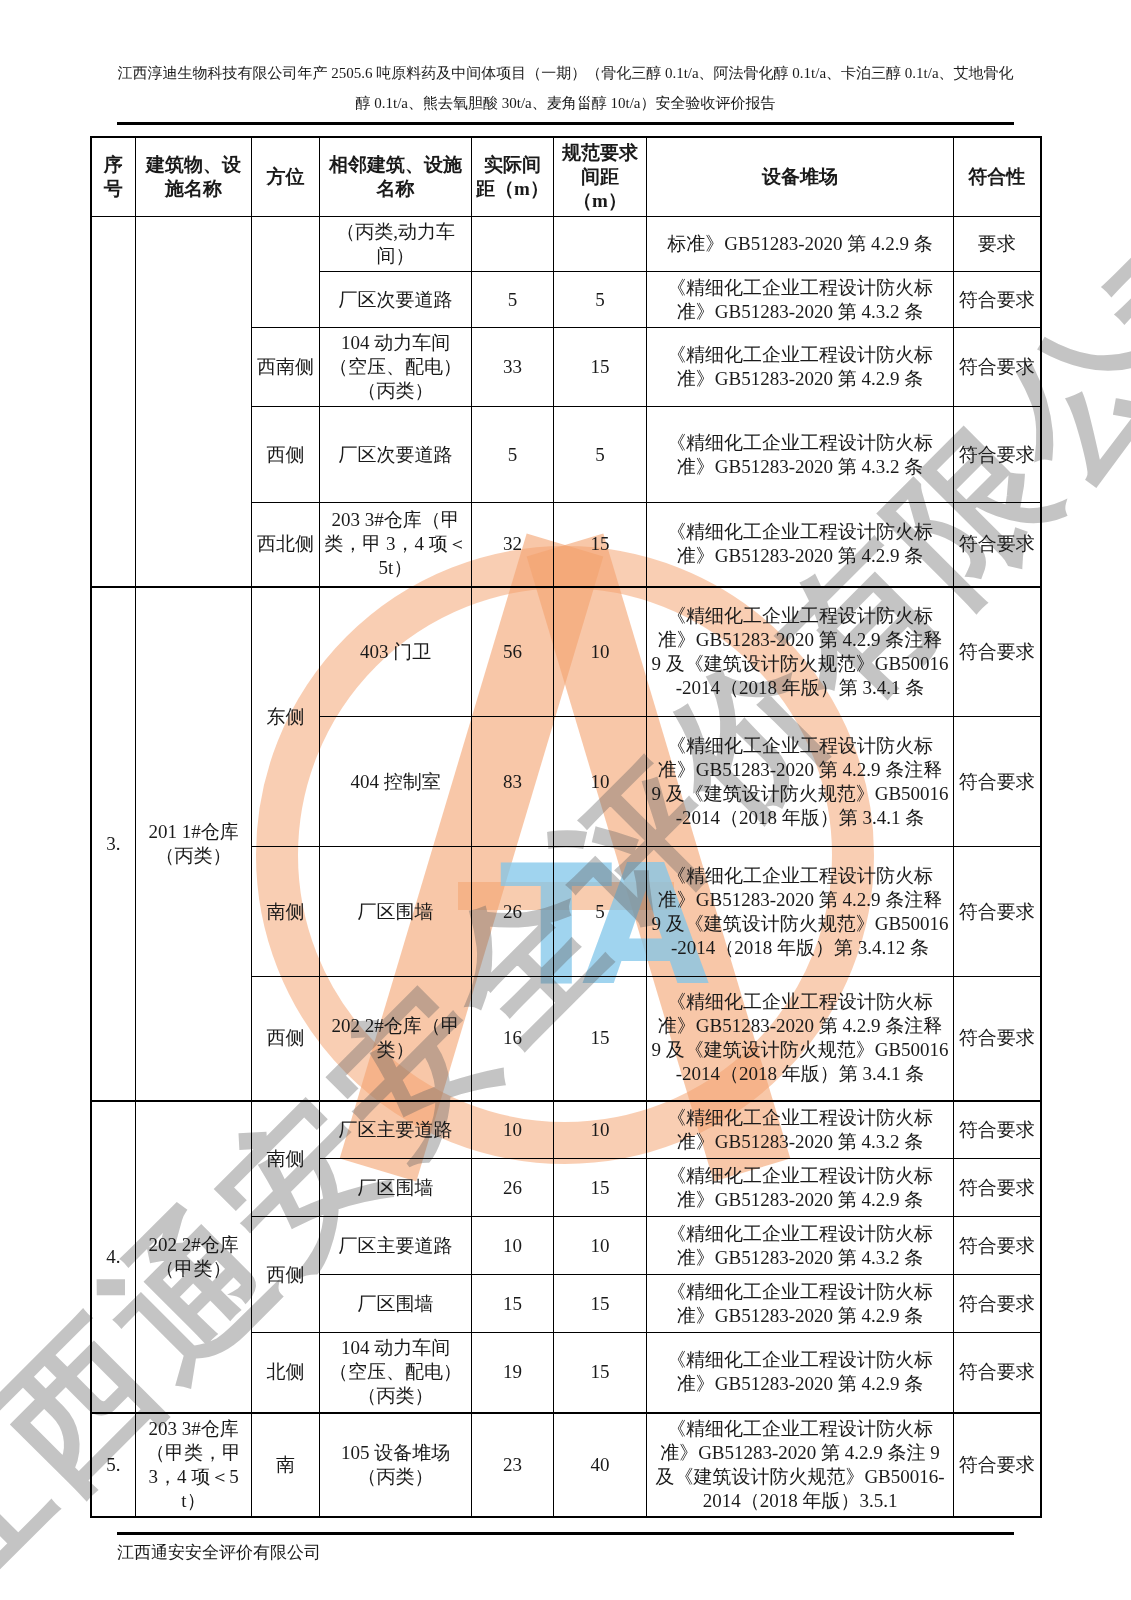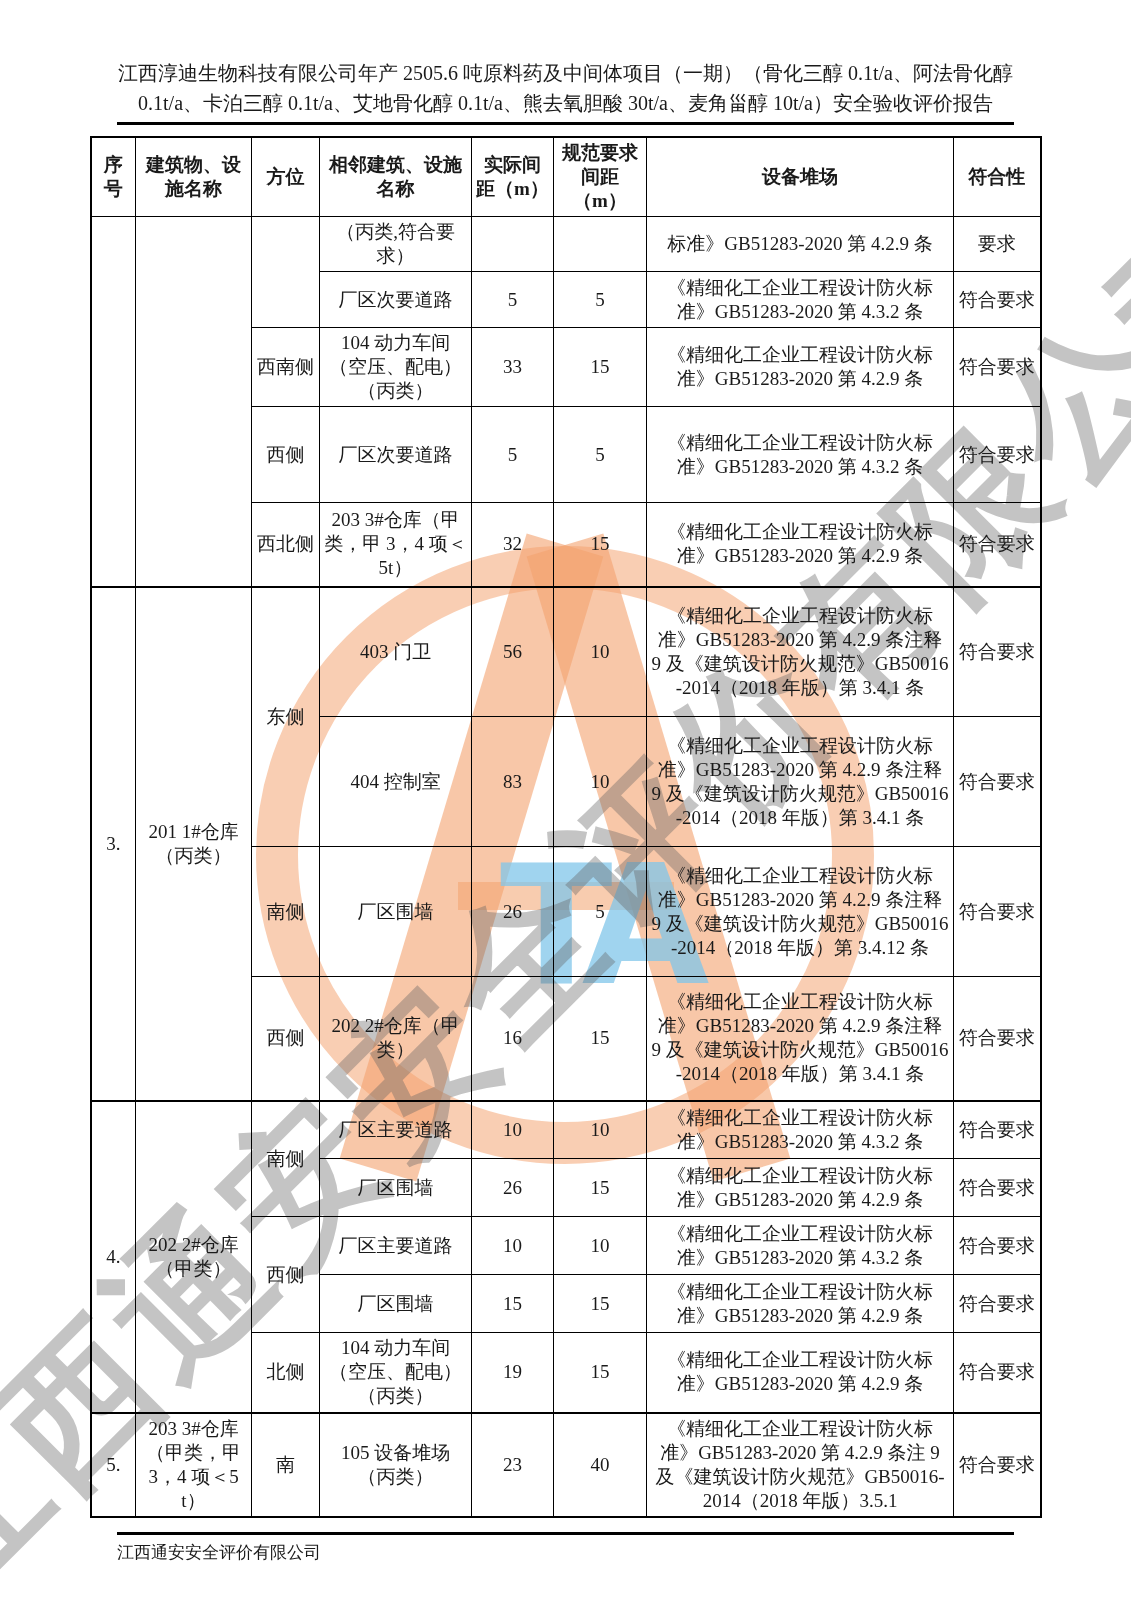--- a/index.html
+++ b/index.html
@@ -18,21 +18,21 @@
     font-size:152px; letter-spacing:6px; white-space:nowrap;
     color:rgba(100,100,100,0.38); transform:rotate(-45deg); }
   .wm-red { position:absolute; left:382px; top:1048px;
     font-family:"DejaVu Sans","Liberation Sans",sans-serif; font-weight:bold;
     font-size:112px; letter-spacing:-6px; white-space:nowrap;
     color:rgba(224,58,58,0.42); }
 
   
   .content { position:relative; z-index:1; }
   .pg-header { width:897px; margin:0 auto; padding-top:58px; text-align:center;
-    font-size:20px; line-height:30px; }
+    font-size:15px; line-height:30px; }
   .pg-header-rule { width:897px; margin:4px auto 0 auto; border-bottom:3px solid #000; }
 
   table.main { border-collapse:collapse; table-layout:fixed;
     width:950px; margin:11px auto 0 auto; }
   table.main col.c1{width:45px} table.main col.c2{width:116px}
   table.main col.c3{width:68px} table.main col.c4{width:152px}
   table.main col.c5{width:82px} table.main col.c6{width:93px}
   table.main col.c7{width:307px} table.main col.c8{width:87px}
   table.main { border:2.5px solid #000; }
   table.main td, table.main th { border:1.5px solid #000; text-align:center;
@@ -90,21 +90,21 @@
           <th>实际间距（m）</th>
           <th>规范要求间距（m）</th>
           <th>设备堆场</th>
           <th>符合性</th>
         </tr>
 
         <tr class="rh-a">
           <td rowspan="5"></td>
           <td rowspan="5"></td>
           <td rowspan="2"></td>
-          <td>（丙类,符合要求）</td>
+          <td>（丙类,动力车间）</td>
           <td></td>
           <td></td>
           <td>标准》GB51283-2020 第 4.2.9 条</td>
           <td>要求</td>
         </tr>
         <tr class="rh-b">
           <td>厂区次要道路</td>
           <td>5</td>
           <td>5</td>
           <td>《精细化工企业工程设计防火标准》GB51283-2020 第 4.3.2 条</td>

